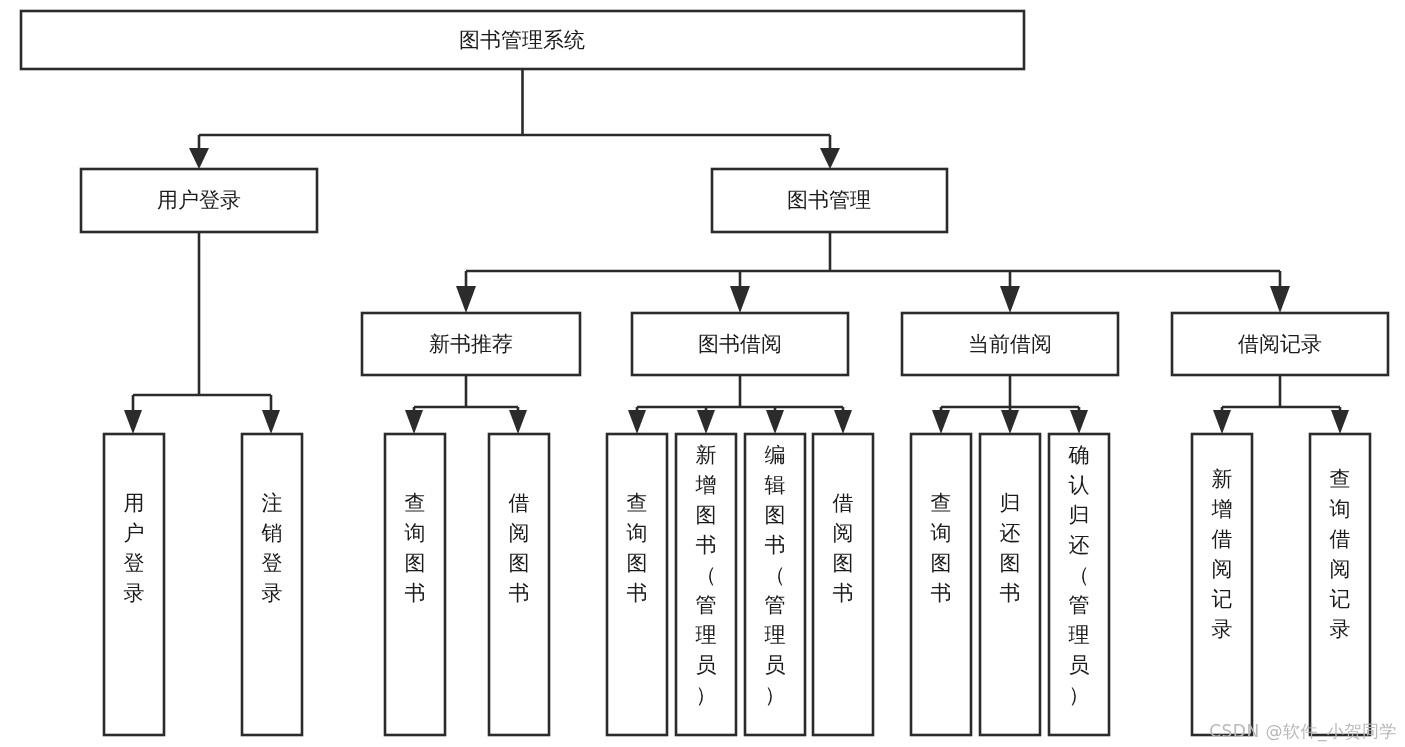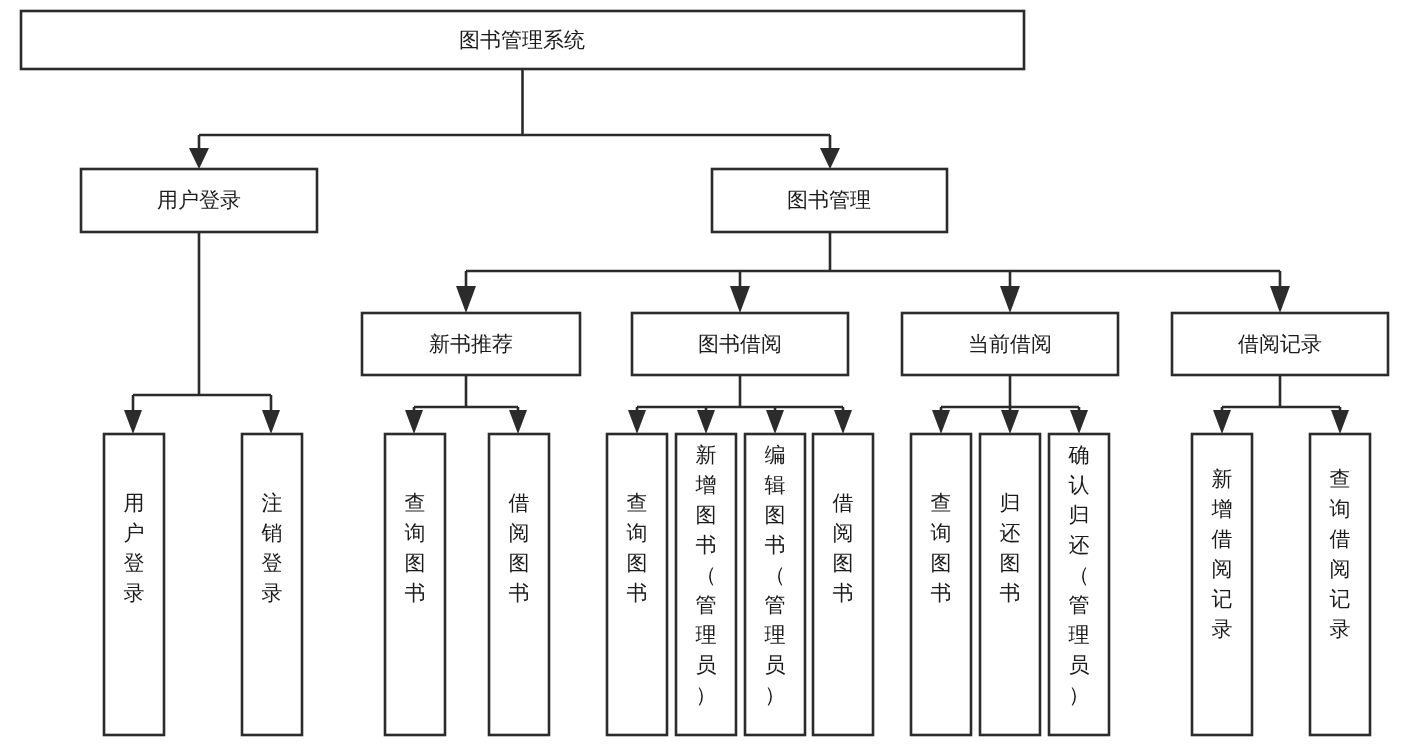--- a/index.html
+++ b/index.html
@@ -219,14 +219,15 @@
       <rect class="node-box" x="1192" y="434" width="60" height="301"></rect>
       <text class="node-label-v" x="1222" y="486"><tspan x="1222" y="486">新</tspan><tspan x="1222" y="516">增</tspan><tspan x="1222" y="546">借</tspan><tspan x="1222" y="576">阅</tspan><tspan x="1222" y="606">记</tspan><tspan x="1222" y="636">录</tspan></text>
     </g>
     <g>
       <rect class="node-box" x="1310" y="434" width="60" height="301"></rect>
       <text class="node-label-v" x="1340" y="486"><tspan x="1340" y="486">查</tspan><tspan x="1340" y="516">询</tspan><tspan x="1340" y="546">借</tspan><tspan x="1340" y="576">阅</tspan><tspan x="1340" y="606">记</tspan><tspan x="1340" y="636">录</tspan></text>
     </g>
 
   </svg>
 
+  <div class="watermark">CSDN @软件_小贺同学</div>
 
 </div>
 
 </body></html>

